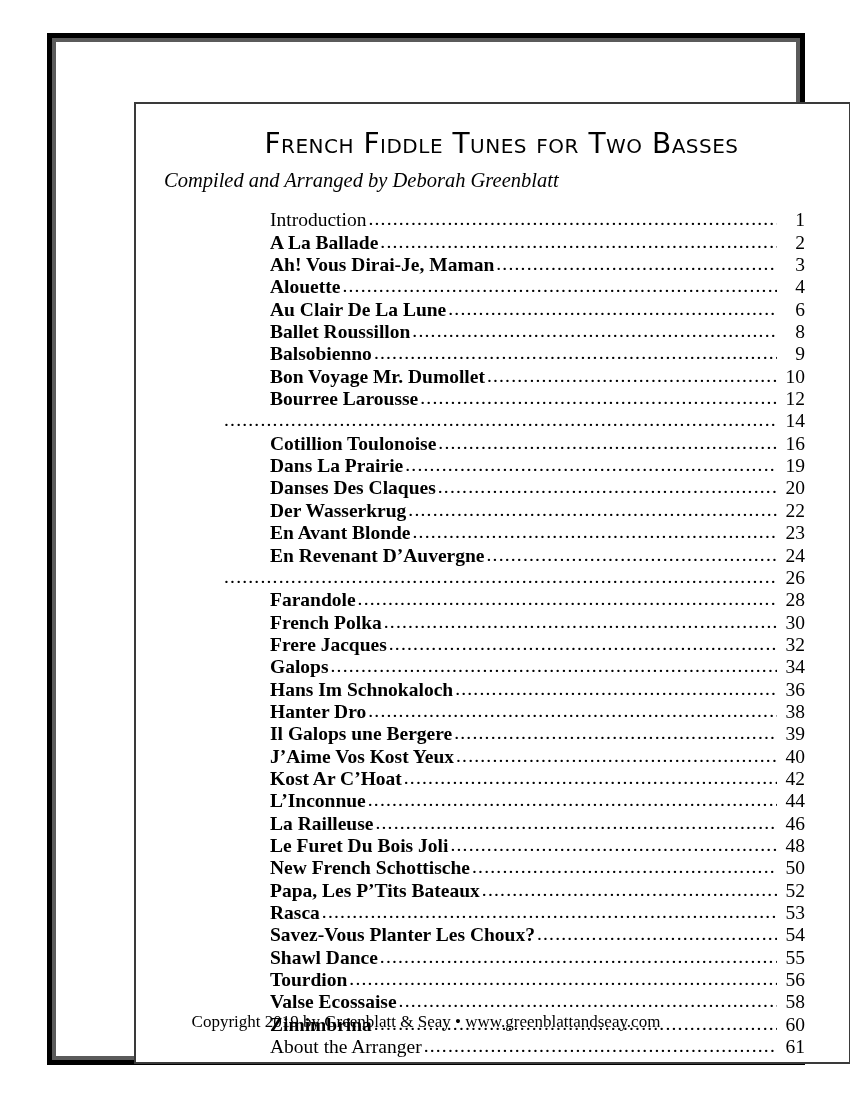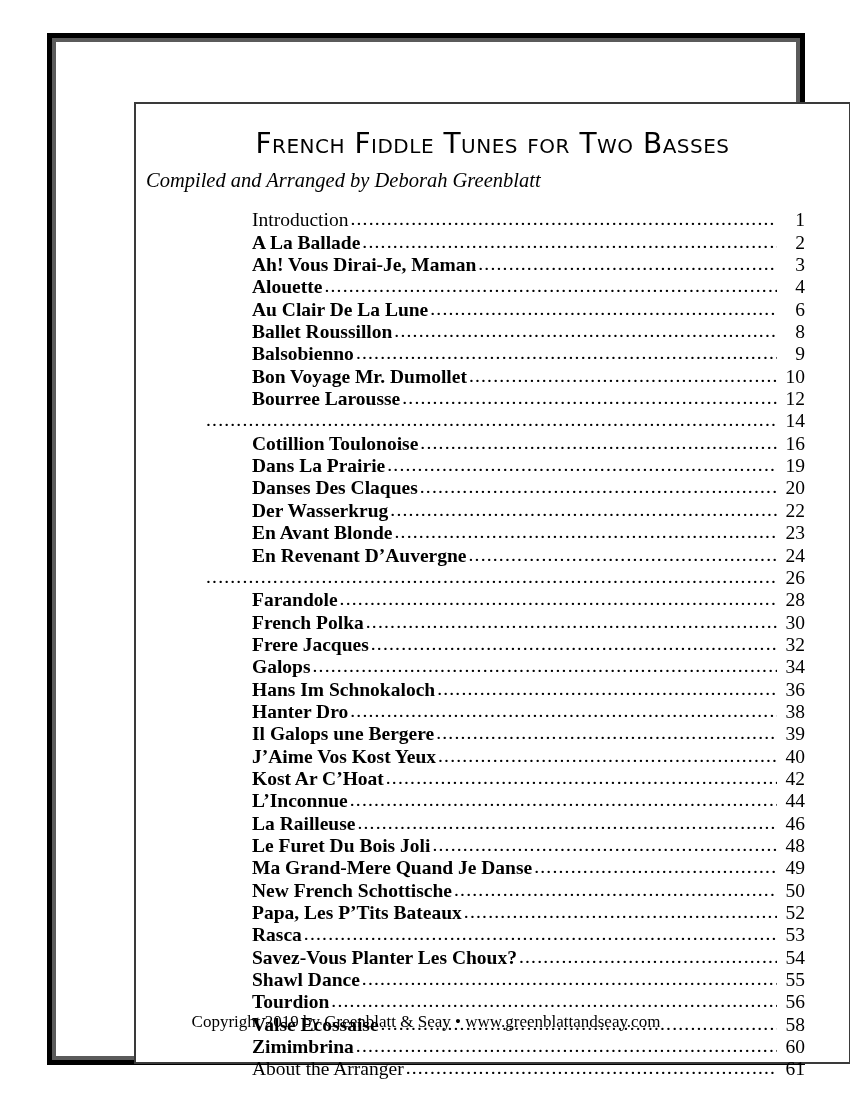--- a/index.html
+++ b/index.html
@@ -40,20 +40,21 @@
   
   .inner-box {
     position: absolute;
     left: 78px;
     top: 60px;
     width: 717px;
     height: 962px;
     box-sizing: border-box;
     border: 2px solid #3a3a3a;
     background: #ffffff;
+    padding-left: 18px;
   }
 
   
   .doc-title {
     text-align: center;
     font-family: "DejaVu Sans", sans-serif;
     font-size: 28px;
     font-variant: small-caps;
     font-weight: 400;
     letter-spacing: 0.5px;
@@ -278,25 +279,20 @@
             <span class="toc-title">La Railleuse</span>
             <span class="toc-leader"></span>
             <span class="toc-page">46</span>
           </li>
           <li class="toc-row bold">
             <span class="toc-title">Le Furet Du Bois Joli</span>
             <span class="toc-leader"></span>
             <span class="toc-page">48</span>
           </li>
           <li class="toc-row bold">
-            <span class="toc-title">Ma Grand-Mere Quand Je Danse</span>
-            <span class="toc-leader"></span>
-            <span class="toc-page">49</span>
-          </li>
-          <li class="toc-row bold">
             <span class="toc-title">New French Schottische</span>
             <span class="toc-leader"></span>
             <span class="toc-page">50</span>
           </li>
           <li class="toc-row bold">
             <span class="toc-title">Papa, Les P’Tits Bateaux</span>
             <span class="toc-leader"></span>
             <span class="toc-page">52</span>
           </li>
           <li class="toc-row bold">

